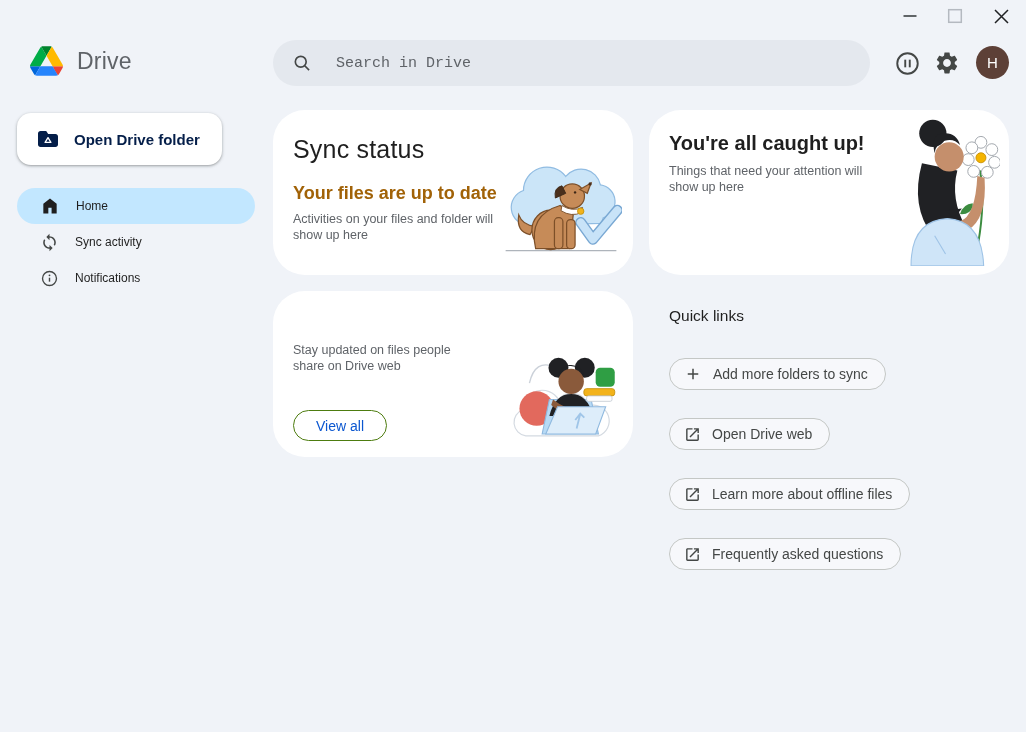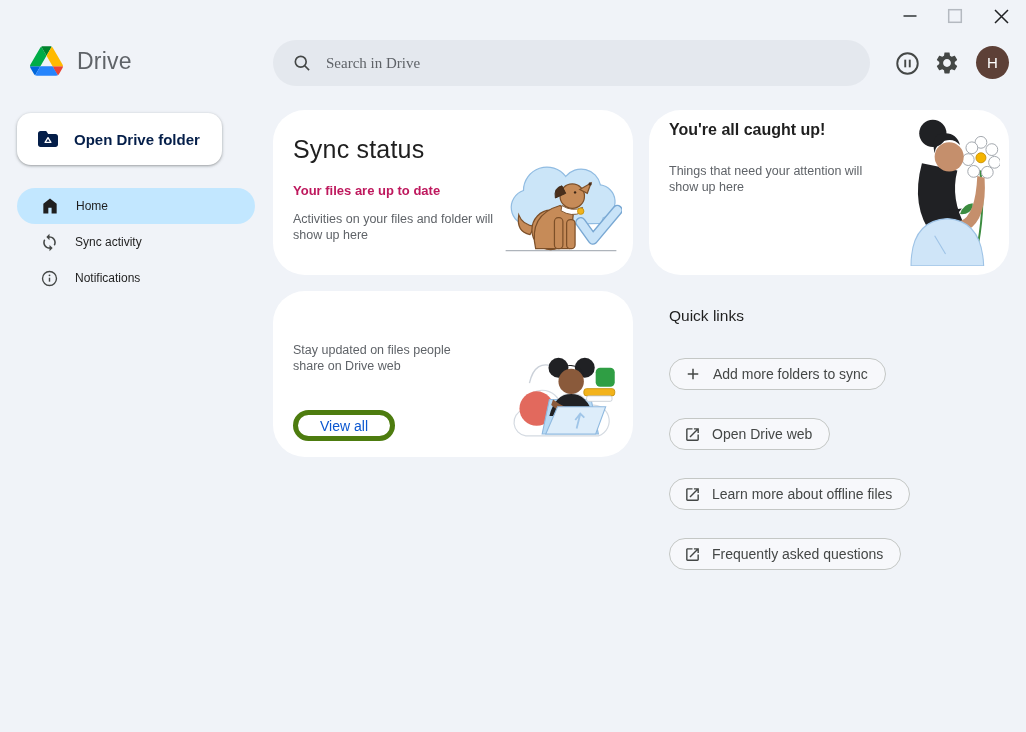--- a/index.html
+++ b/index.html
@@ -23,22 +23,22 @@
   
   .brand { position: absolute; left: 30px; top: 46px; display: flex; align-items: center; }
   .brand-name { margin-left: 14px; font-size: 23px; color: #5F6368; letter-spacing: .2px; }
   .search {
     position: absolute; left: 273px; top: 40px; width: 597px; height: 46px;
     background: #E4E8EE; border-radius: 23px;
     display: flex; align-items: center; padding-left: 19px;
   }
   .search input {
     flex: 1; border: none; background: transparent; outline: none;
-    font-family: Liberation Serif, serif;
-    font-size: 15px; color: #1F1F1F; margin-left: 14px;
+    font-family: Liberation Mono, monospace;
+    font-size: 15px; color: #1F1F1F; margin-left: 24px;
   }
   .search input::placeholder { color: #5F6368; }
   .hdr-icon-btn {
     position: absolute; top: 48px; width: 30px; height: 30px;
     display: flex; align-items: center; justify-content: center;
     background: transparent; border: none; border-radius: 50%; cursor: default;
   }
   .pause-btn { left: 892px; }
   .gear-btn  { left: 932px; }
   .avatar {
@@ -62,36 +62,36 @@
     display: flex; align-items: center; padding-left: 23px; gap: 16px;
     font-size: 12px; color: #1F1F1F; cursor: default;
   }
   .nav-item.active { background: #C2E7FF; font-weight: 500; }
   
   .card { position: absolute; background: #FFFFFF; border-radius: 32px; }
   .card-sync    { left: 273px; top: 110px; width: 360px; height: 165px; }
   .card-caught  { left: 649px; top: 110px; width: 360px; height: 165px; }
   .card-shared  { left: 273px; top: 291px; width: 360px; height: 166px; }
   .card-big-title { position: absolute; left: 20px; top: 25px; font-size: 25px; font-weight: 400; color: #1F1F1F; letter-spacing: .2px; }
-  .card-sub { position: absolute; left: 20px; top: 73px; font-size: 13px; font-weight: 700; color: #be185d; }
-  .card-title { position: absolute; left: 20px; top: 11px; font-size: 16px; font-weight: 700; color: #1F1F1F; }
+  .card-sub { position: absolute; left: 20px; top: 73px; font-size: 18px; font-weight: 700; color: #a16207; }
+  .card-title { position: absolute; left: 20px; top: 22px; font-size: 20px; font-weight: 700; color: #1F1F1F; }
   .card-body {
     position: absolute; left: 20px; font-size: 12.5px; line-height: 16px;
     color: #5F6368; white-space: pre-line;
   }
   .body-sync   { top: 101px; width: 230px; }
   .body-caught { top: 53px;  width: 220px; }
   .body-shared { top: 51px;  width: 190px; }
   .illus { position: absolute; pointer-events: none; }
   .illus-dog    { right: 11px; bottom: 10px; }
   .illus-woman  { right: 9px;  bottom: 5px; }
   .illus-folder { right: 11px; bottom: 6px; }
   .view-all-btn {
     position: absolute; left: 20px; top: 119px; height: 31px; padding: 0 22px;
-    border: 5px solid #4d7c0f; border-radius: 16px; background: transparent;
+    border: 1px solid #4d7c0f; border-radius: 16px; background: transparent;
     font-family: "Liberation Sans", sans-serif;
     font-size: 14px; font-weight: 500; color: #0B57D0; cursor: default;
   }
   
   .quick-links { position: absolute; left: 669px; top: 307px; }
   .ql-title { font-size: 15.5px; font-weight: 500; color: #1F1F1F; }
   .ql-list { margin-top: 33px; display: flex; flex-direction: column; gap: 28px; align-items: flex-start; }
   .ql-btn {
     display: inline-flex; align-items: center; gap: 11px;
     height: 32px; padding: 0 17px 0 14px;

